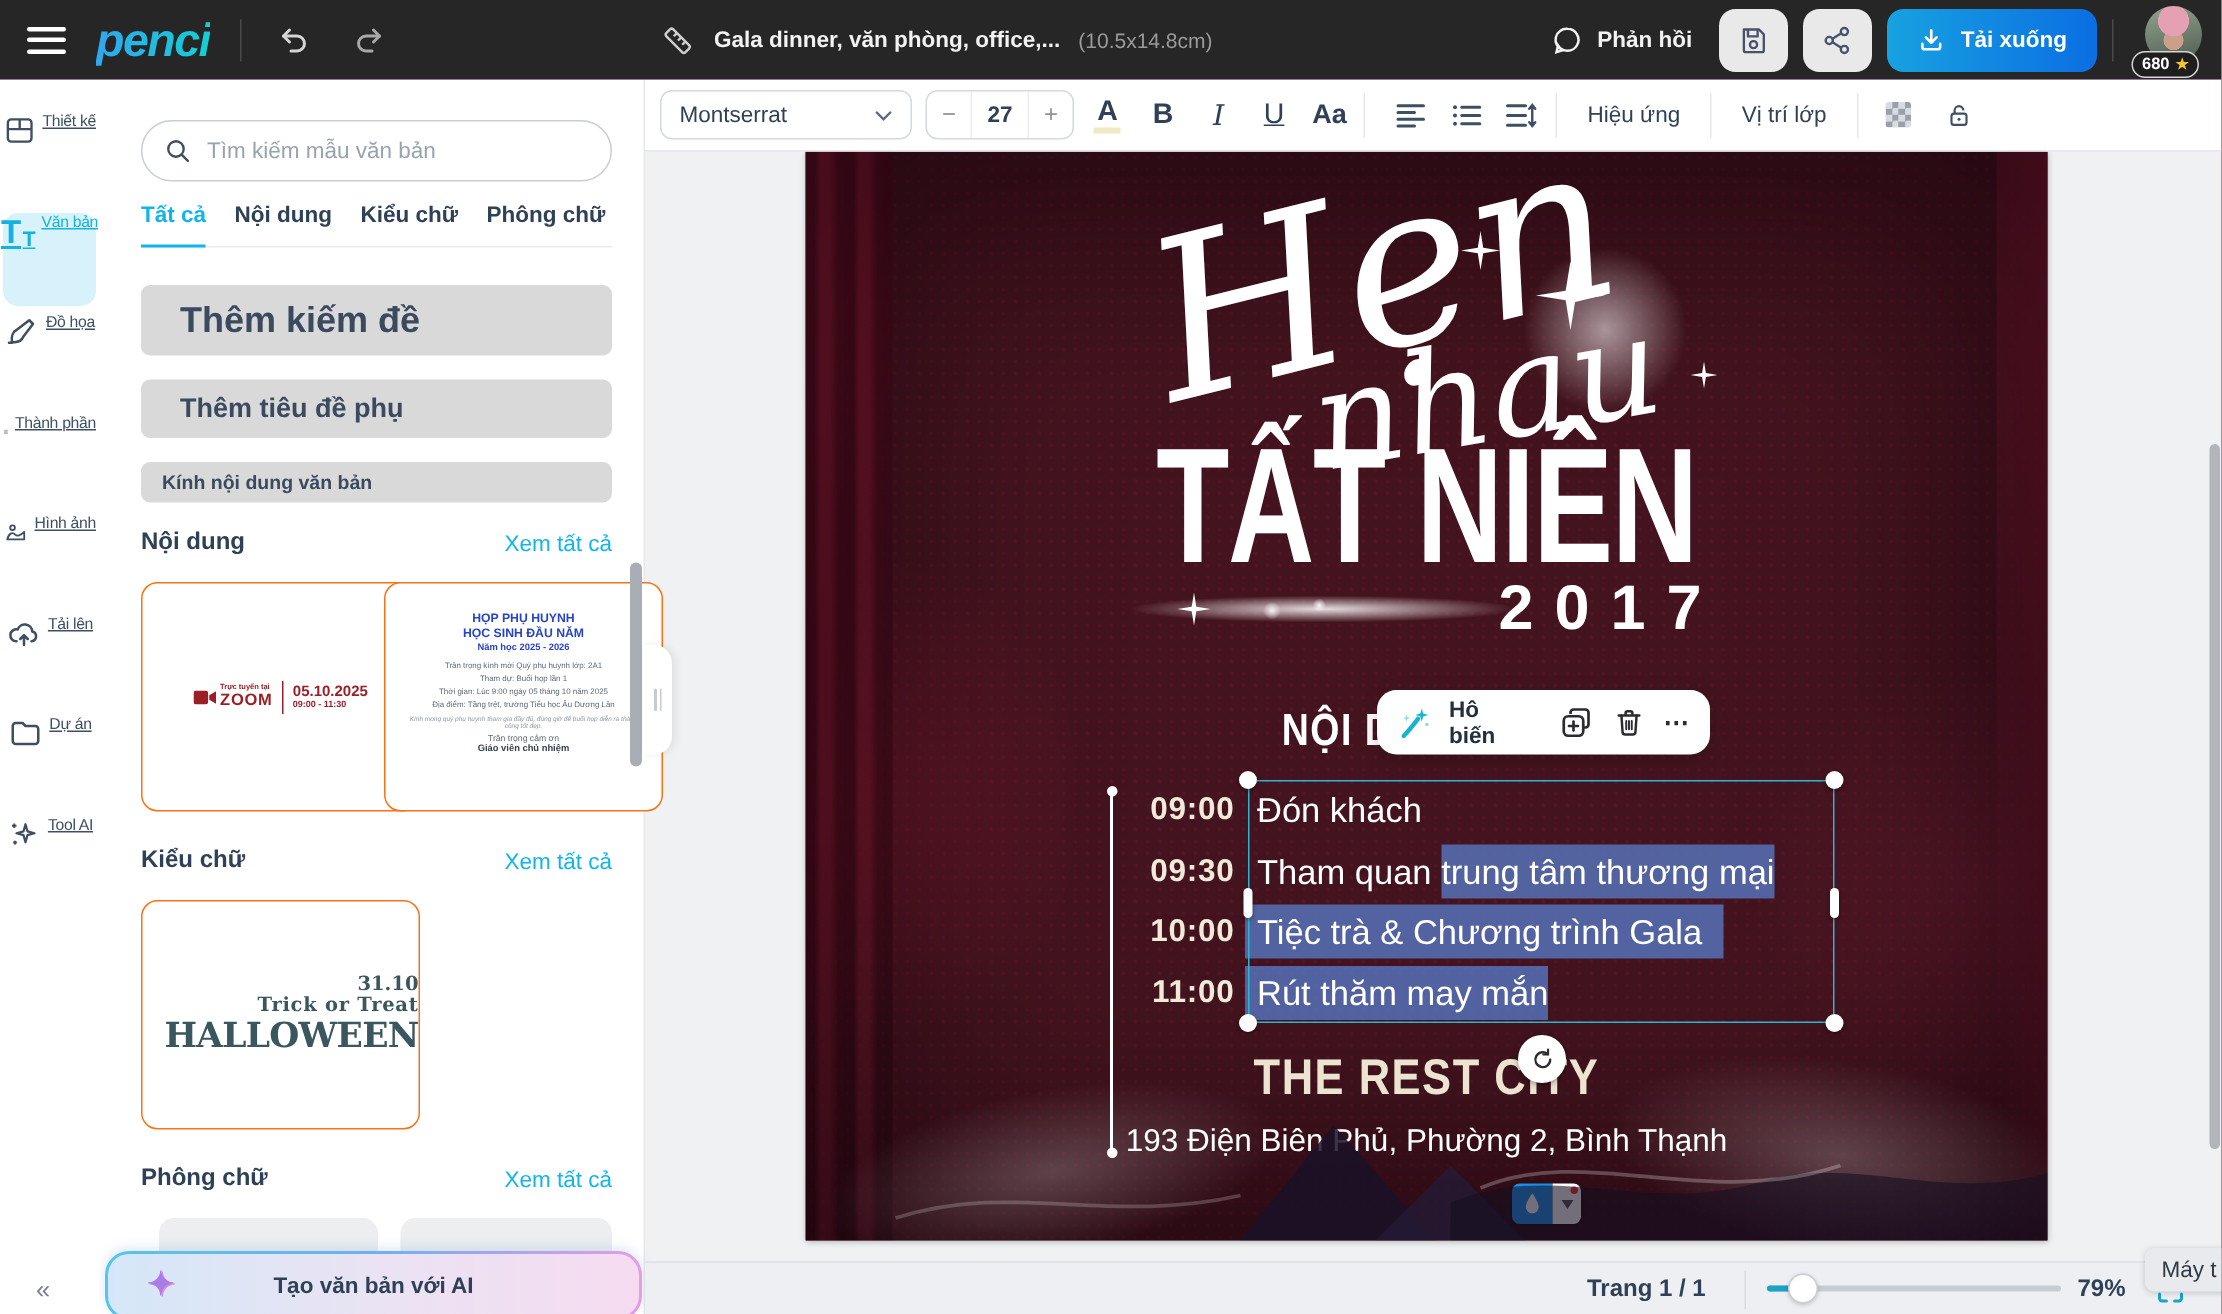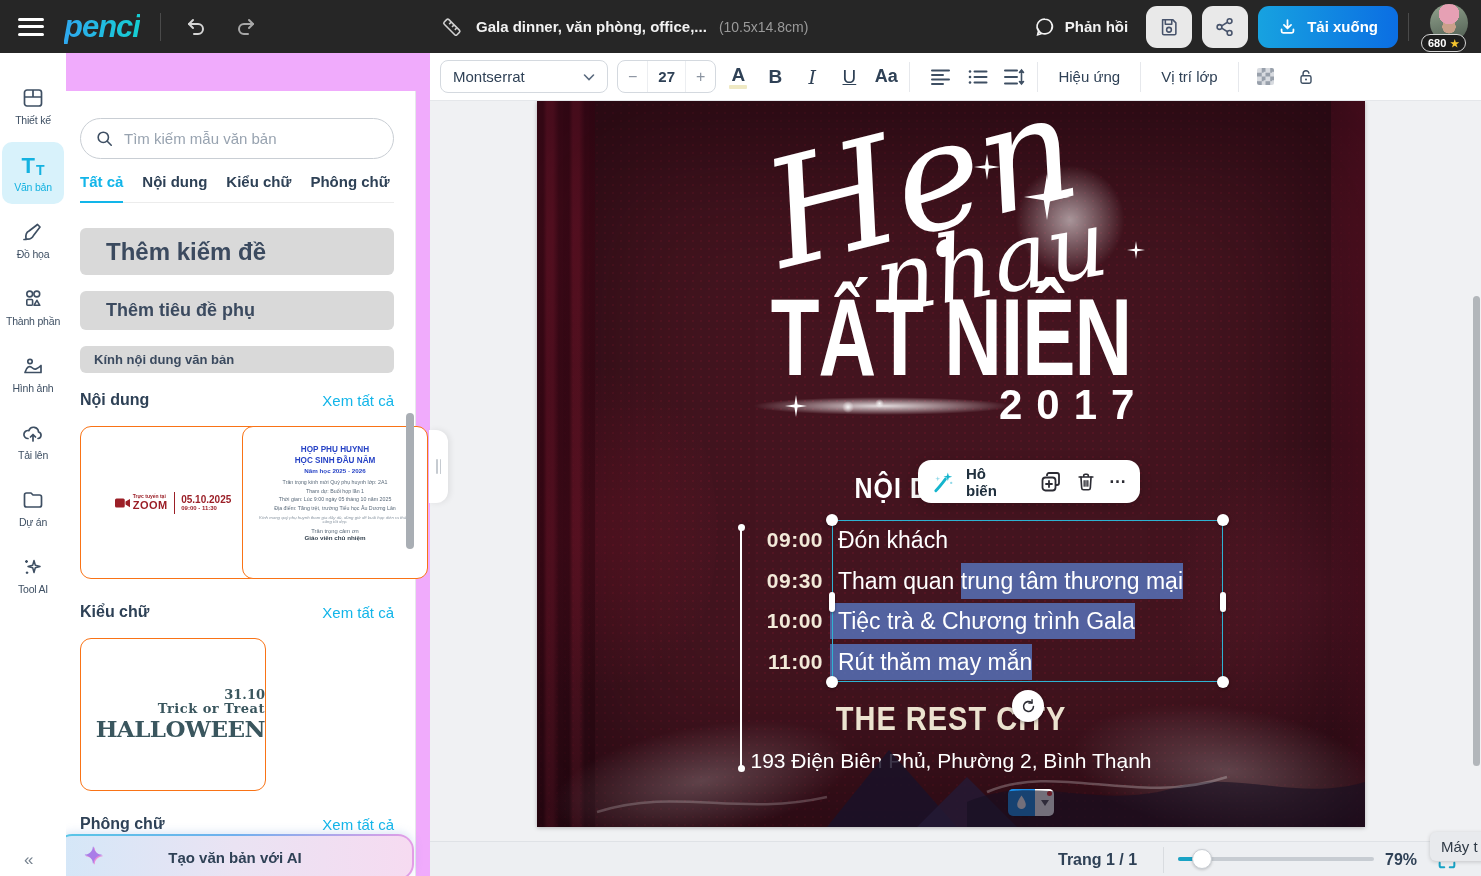--- a/index.html
+++ b/index.html
@@ -28,31 +28,31 @@
   .avatar { position:absolute; left:3px; top:4px; width:38px; height:38px; border-radius:50%;
             background: radial-gradient(circle at 50% 26%, #e6a0b4 0 30%, transparent 31%),
                         radial-gradient(circle at 50% 60%, #caa08a 0 22%, transparent 23%),
                         linear-gradient(165deg,#93a58f,#4e5b50); }
   .credits { position:absolute; left:-6px; top:34px; height:18px; padding:0 6px; border:1px solid #d6d6d6; border-radius:10px;
              background:#1e1e1e; display:flex; align-items:center; gap:4px; color:#fff; font-size:11px; font-weight:700; }
   .credits .star { color:#f6c52e; font-size:10px; }
 
   
   .leftrail { position:absolute; left:0; top:53px; width:66px; bottom:0; background:#fff; z-index:30; }
-  .rail-item { width:62px; margin:0 2px; height:62px; margin-bottom:5px; display:flex; flex-direction:column; align-items:center; justify-content:center; gap:4px; color:#3e4f63; cursor:pointer; }
+  .rail-item { width:62px; margin:0 2px; height:62px; margin-bottom:5px; display:flex; flex-direction:row; align-items:flex-start; justify-content:center; gap:4px; color:#3e4f63; cursor:pointer;text-decoration:underline; }
   .rail-item:first-child { margin-top:22px; }
   .rail-item .rlabel { font-size:10.5px; letter-spacing:-0.2px; white-space:nowrap; }
   .rail-item.active { background:#d8f2fb; border-radius:10px; color:#14b2e0; }
   .rail-item svg { stroke:#3e4f63; }
   .rail-item.active .tt-glyph { color:#14b2e0; }
   .tt-glyph { font-weight:700; color:#3e4f63; line-height:1; }
   .collapse-glyph { position:absolute; left:24px; bottom:6px; font-size:17px; color:#76828f; cursor:pointer; }
 
   
-  .panel { position:absolute; left:52px; top:53px; width:364px; bottom:0; background:#fff; border-right:1px solid #e6e8ea; z-index:20;margin-top:38px; }
+  .panel { position:absolute; left:66px; top:53px; width:364px; bottom:0; background:#fff; border-right:1px solid #e6e8ea; z-index:20; }
   .search-box { position:absolute; left:28px; top:27px; width:314px; height:41px; border:1px solid #c9ced4; border-radius:21px;
                 display:flex; align-items:center; padding:0 14px; gap:10px; }
   .search-box input { border:none; outline:none; font-size:15px; color:#3c4a5c; width:240px; font-family:"Liberation Sans",sans-serif; background:transparent; }
   .search-box input::placeholder { color:#98a3b0; }
   .tabs { position:absolute; left:28px; top:82px; width:314px; display:flex; gap:19px; border-bottom:1px solid #ececec; padding-bottom:10px; }
   .tab { font-size:15px; color:#2e4156; font-weight:600; cursor:pointer; position:relative; padding-bottom:2px; }
   .tab.active { color:#12b5e9; }
   .tab.active::after { content:""; position:absolute; left:0; right:0; bottom:-11px; height:2.5px; background:#12b5e9; }
   .add-btn { position:absolute; left:28px; width:314px; background:#d9d9d9; border-radius:6px; color:#3b4a5f; display:flex; align-items:center; padding-left:26px; cursor:pointer; }
   .add-title-btn { top:137px; height:47px; font-size:24px; font-weight:700; }
@@ -133,21 +133,21 @@
   .poster-section { position:absolute; color:#fff; font-weight:800; text-align:center; letter-spacing:1px; transform:scaleY(1.2); }
   .times { position:absolute; left:198px; top:419px; width:88px; }
   .times div { height:40.5px; line-height:40.5px; text-align:right; color:#f2ead9; font-size:21px; font-weight:600; letter-spacing:.5px; }
   .timeline { position:absolute; left:203px; top:426px; width:2px; height:242px; background:#fff; }
   .timeline::before,.timeline::after { content:""; position:absolute; left:-2.5px; width:7px; height:7px; border-radius:50%; background:#fff; }
   .timeline::before { top:-3px; } .timeline::after { bottom:-3px; }
   .texts { position:absolute; left:301px; top:419px; width:392px; }
   .texts .srow { height:40.5px; line-height:40.5px; color:#fff; font-size:23px; white-space:nowrap; }
   .hl { background:rgba(86,113,183,.85); padding:5px 0; }
   .hl.lead { padding-left:8px; margin-left:-8px; }
-  .hl.tail { padding-right:0;margin-top:30px; }
+  .hl.tail { padding-right:14px;margin-top:30px; }
   .selbox { position:absolute; left:295px; top:419px; width:391px; height:162px; border:1.6px solid #2fb3d2; pointer-events:none; }
   .handle { position:absolute; background:#fff; box-shadow:0 1px 3px rgba(0,0,0,.4); }
   .h-c { width:12px; height:12px; border-radius:50%; }
   .h-side { width:6px; height:20px; border-radius:3px; }
   .rotate-handle { position:absolute; left:475px; top:589px; width:32px; height:32px; border-radius:50%; background:#fff;
                    box-shadow:0 1px 4px rgba(0,0,0,.4); display:flex; align-items:center; justify-content:center; cursor:pointer; z-index:6; }
   .venue { position:absolute; left:0; width:100%; top:602px; text-align:center; color:#ece3d0; font-size:29px; font-weight:800; letter-spacing:1px; transform:scaleY(1.15); }
   .address { position:absolute; left:0; width:100%; top:648px; text-align:center; color:#fff; font-size:21px; }
   .color-widget { position:absolute; left:471px; top:688px; height:27px; display:flex; border-radius:5px; overflow:visible; box-shadow:0 1px 3px rgba(0,0,0,.35); cursor:pointer; }
   .cw-blue { width:27px; height:27px; background:#1a8ee8; border-radius:5px 0 0 5px; display:flex; align-items:center; justify-content:center; }

